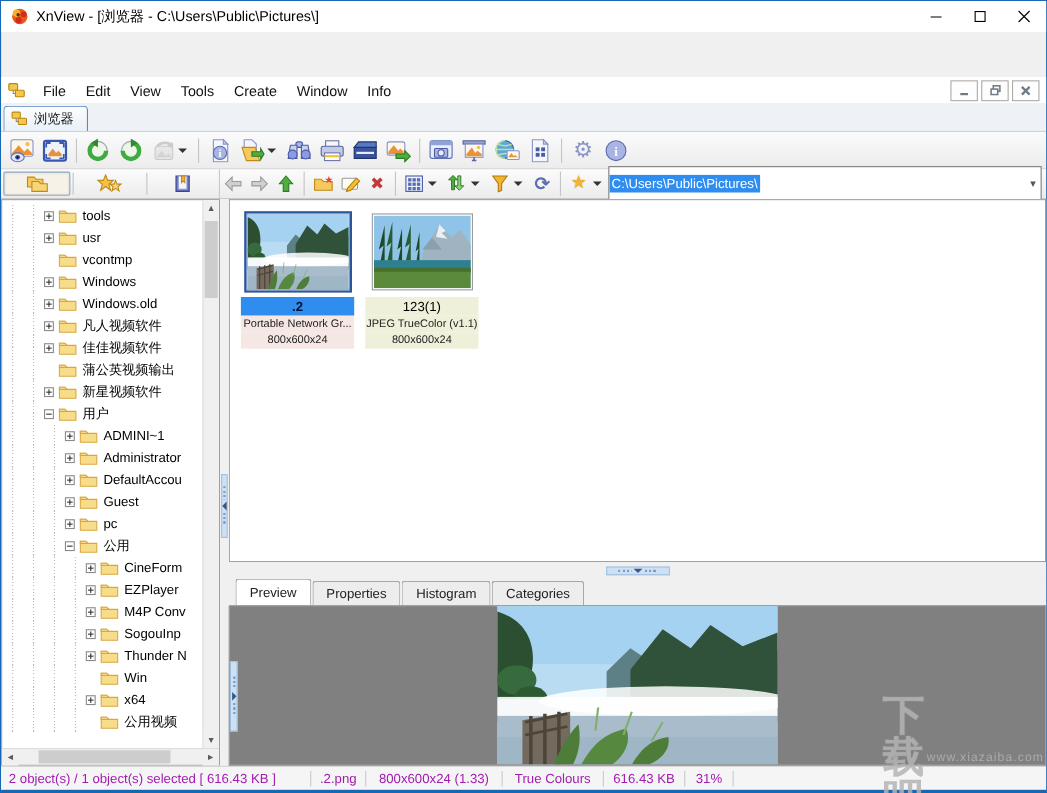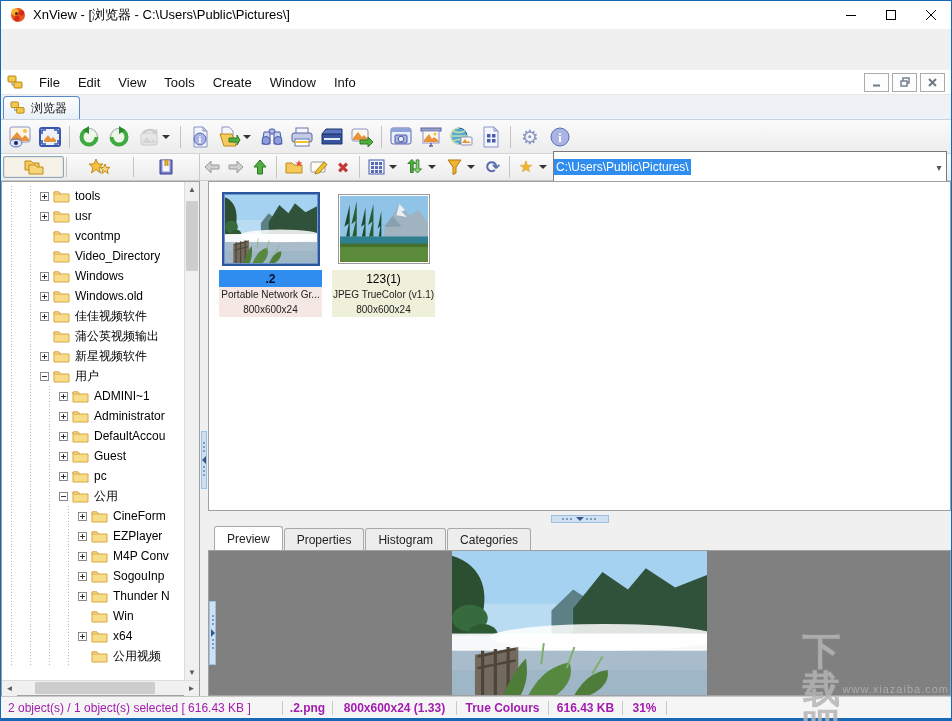--- a/index.html
+++ b/index.html
@@ -88,21 +88,21 @@
   .ptab { height:22px; padding:0 12px; font-size:12px; display:flex; align-items:center; background:#ededed; border:1px solid #a9a9a9; border-bottom:none; border-radius:3px 3px 0 0; margin-right:1px; color:#222;text-align:center; }
   .ptab.active { background:#fff; height:24px; position:relative; z-index:2; }
 
   .preview-area { flex:1; background:#808080; position:relative; overflow:hidden; display:flex; align-items:stretch; justify-content:center; border:1px solid #a0a0a0; border-top:none; }
   .preview-img { width:255px; height:100%; }
   .preview-handle { position:absolute; left:0; top:50px; width:7px; height:64px; background:#cfe0f2; border:1px solid #9ec0e0; display:flex; flex-direction:column; align-items:center; justify-content:center; gap:2px; }
 
   
   .statusbar { height:22px; background:#f5f5f5; border-top:1px solid #c9c9c9; display:flex; align-items:center; font-size:12px; color:#a21caf; flex:0 0 auto; }
   .status-seg { display:flex; align-items:center; padding:0 7px; border-right:1px solid #c9c9c9; white-space:nowrap; overflow:hidden; }
-  .status-seg.center { justify-content:center;font-weight:bold; }
+  .status-seg.center { justify-content:center; }
   .status-fill { flex:1; border-right:none; }
   .window-bottom { height:2px; background:#1668b5; flex:0 0 auto; }
 
   
   .watermark { position:absolute; right:2px; bottom:0px; width:138px; height:62px; pointer-events:none; z-index:50; display:flex; flex-direction:row; align-items:center; justify-content:flex-end; }
   .wm-title { font-size:38px; font-weight:bold; color:rgba(170,170,170,0.75); letter-spacing:2px; line-height:1; text-shadow:0 0 1px rgba(255,255,255,0.4); }
   .wm-url { font-size:11px; color:rgba(175,175,175,0.9); letter-spacing:1px; }
 
   svg { display:block; }
 </style>
@@ -452,46 +452,46 @@
               <span class="expander-space"></span>
               <svg class="tree-folder" viewBox="0 0 17 14">
                 <path d="M1 3 L6 3 L8 5 L16 5 L16 13 L1 13 Z" fill="#f7dd8a" stroke="#d9a741"></path>
                 <path d="M1 3 L6 3 L8 5 L1 5 Z" fill="#fbe9ad" stroke="#d9a741"></path>
               </svg>
               <span>vcontmp</span>
             </div>
             <div class="tree-row">
               <span class="guide"></span>
               <span class="guide"></span>
-              <span class="expander-space"></span>
-              <svg class="tree-folder" viewBox="0 0 17 14">
-                <path d="M1 3 L6 3 L8 5 L16 5 L16 13 L1 13 Z" fill="#f7dd8a" stroke="#d9a741"></path>
-                <path d="M1 3 L6 3 L8 5 L1 5 Z" fill="#fbe9ad" stroke="#d9a741"></path>
-              </svg>
-              <span>Video_Directory</span>
-            </div>
-            <div class="tree-row">
-              <span class="guide"></span>
-              <span class="guide"></span>
               <span class="expander plus"></span>
               <svg class="tree-folder" viewBox="0 0 17 14">
                 <path d="M1 3 L6 3 L8 5 L16 5 L16 13 L1 13 Z" fill="#f7dd8a" stroke="#d9a741"></path>
                 <path d="M1 3 L6 3 L8 5 L1 5 Z" fill="#fbe9ad" stroke="#d9a741"></path>
               </svg>
               <span>Windows</span>
             </div>
             <div class="tree-row">
               <span class="guide"></span>
               <span class="guide"></span>
               <span class="expander plus"></span>
               <svg class="tree-folder" viewBox="0 0 17 14">
                 <path d="M1 3 L6 3 L8 5 L16 5 L16 13 L1 13 Z" fill="#f7dd8a" stroke="#d9a741"></path>
                 <path d="M1 3 L6 3 L8 5 L1 5 Z" fill="#fbe9ad" stroke="#d9a741"></path>
               </svg>
               <span>Windows.old</span>
+            </div>
+            <div class="tree-row">
+              <span class="guide"></span>
+              <span class="guide"></span>
+              <span class="expander plus"></span>
+              <svg class="tree-folder" viewBox="0 0 17 14">
+                <path d="M1 3 L6 3 L8 5 L16 5 L16 13 L1 13 Z" fill="#f7dd8a" stroke="#d9a741"></path>
+                <path d="M1 3 L6 3 L8 5 L1 5 Z" fill="#fbe9ad" stroke="#d9a741"></path>
+              </svg>
+              <span>凡人视频软件</span>
             </div>
             <div class="tree-row">
               <span class="guide"></span>
               <span class="guide"></span>
               <span class="expander plus"></span>
               <svg class="tree-folder" viewBox="0 0 17 14">
                 <path d="M1 3 L6 3 L8 5 L16 5 L16 13 L1 13 Z" fill="#f7dd8a" stroke="#d9a741"></path>
                 <path d="M1 3 L6 3 L8 5 L1 5 Z" fill="#fbe9ad" stroke="#d9a741"></path>
               </svg>
               <span>佳佳视频软件</span>

